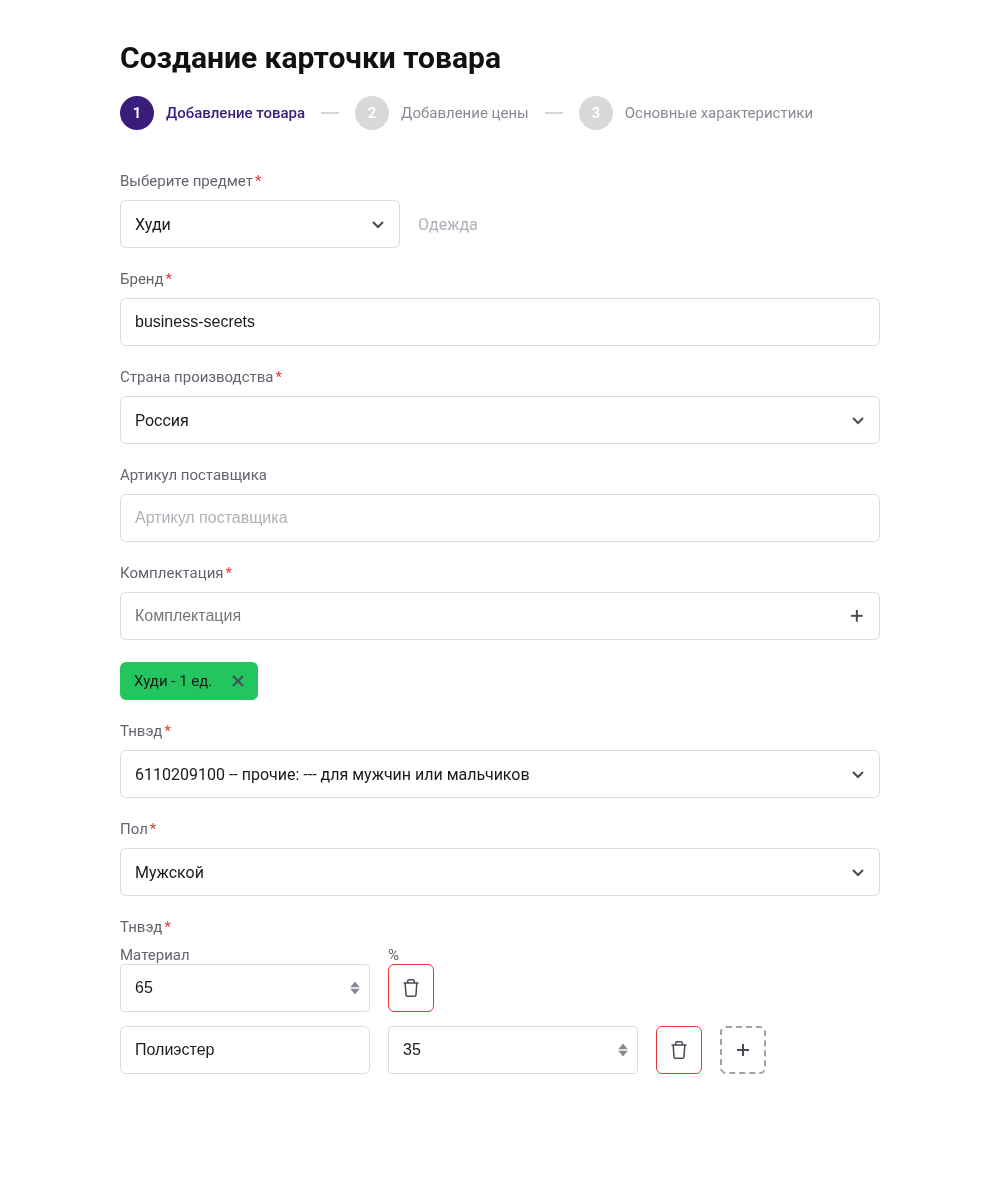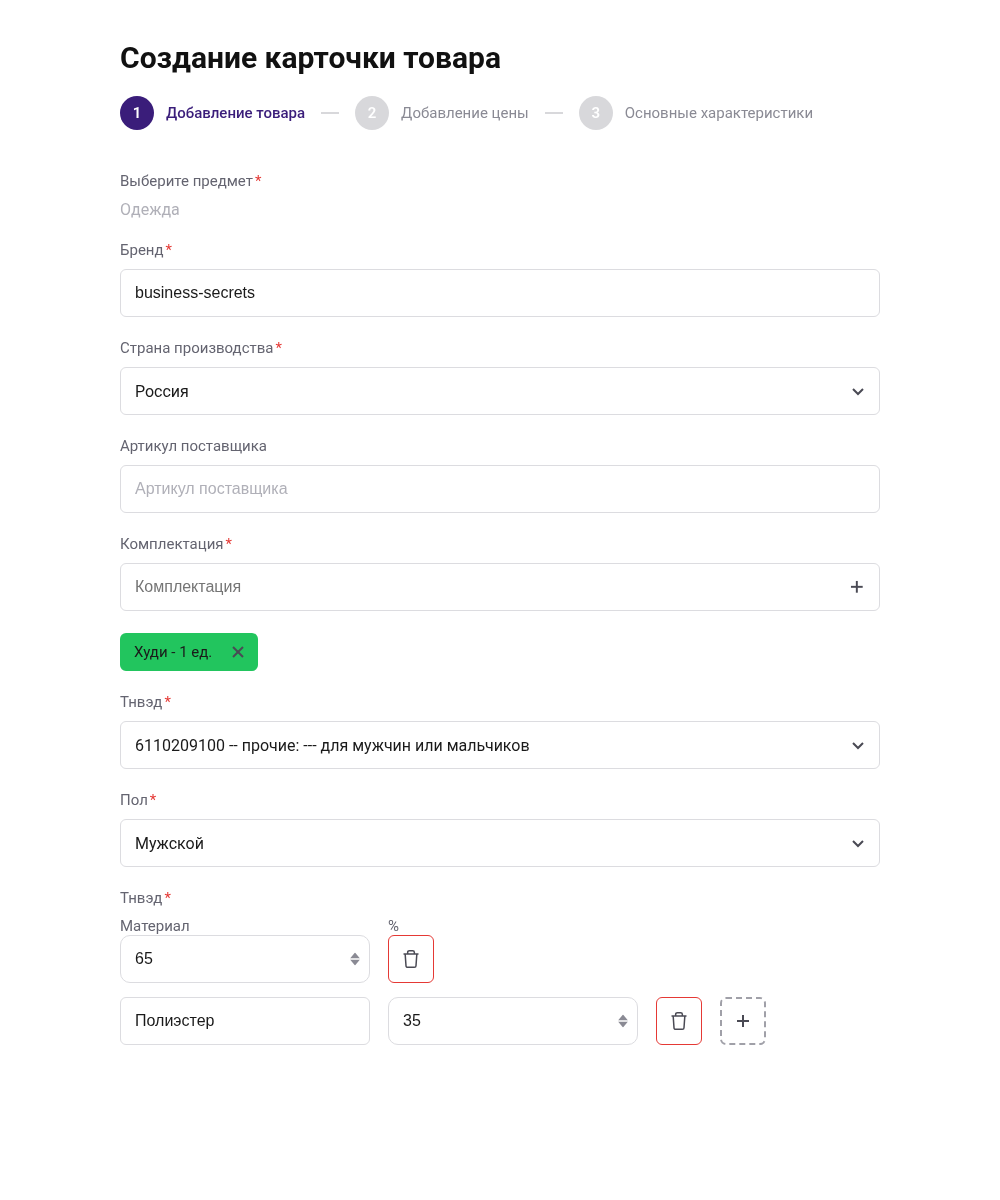--- a/index.html
+++ b/index.html
@@ -152,21 +152,21 @@
     outline: none;
   }
   .percent-wrap {
     width: 250px;
     position: relative;
   }
   .percent-input {
     width: 100%;
     height: 48px;
     border: 1px solid #dcdce0;
-    border-radius: 10px;
+    border-radius: 4px;
     padding: 0 38px 0 14px;
     font-size: 16px;
     color: #1a1a1a;
     background: #fff;
     outline: none;
   }
   .spinner {
     position: absolute;
     right: 10px;
     top: 50%;
@@ -228,20 +228,28 @@
     <div class="step-label inactive">Основные характеристики</div>
   </div>
 </div>
 
 
 <div class="field">
   <label class="field-label">
     <span>Выберите предмет</span><span class="req">*</span>
   </label>
   <div class="select-row">
+    <div class="select narrow">
+      <span class="select-text">Худи</span>
+      <span class="chevron">
+        <svg viewBox="0 0 14 14">
+            <polyline points="2,5 7,10 12,5"></polyline>
+          </svg>
+      </span>
+    </div>
     <span class="select-hint">Одежда</span>
   </div>
 </div>
 
 
 <div class="field">
   <label class="field-label">
     <span>Бренд</span><span class="req">*</span>
   </label>
   <input class="input" value="business-secrets" style="">

